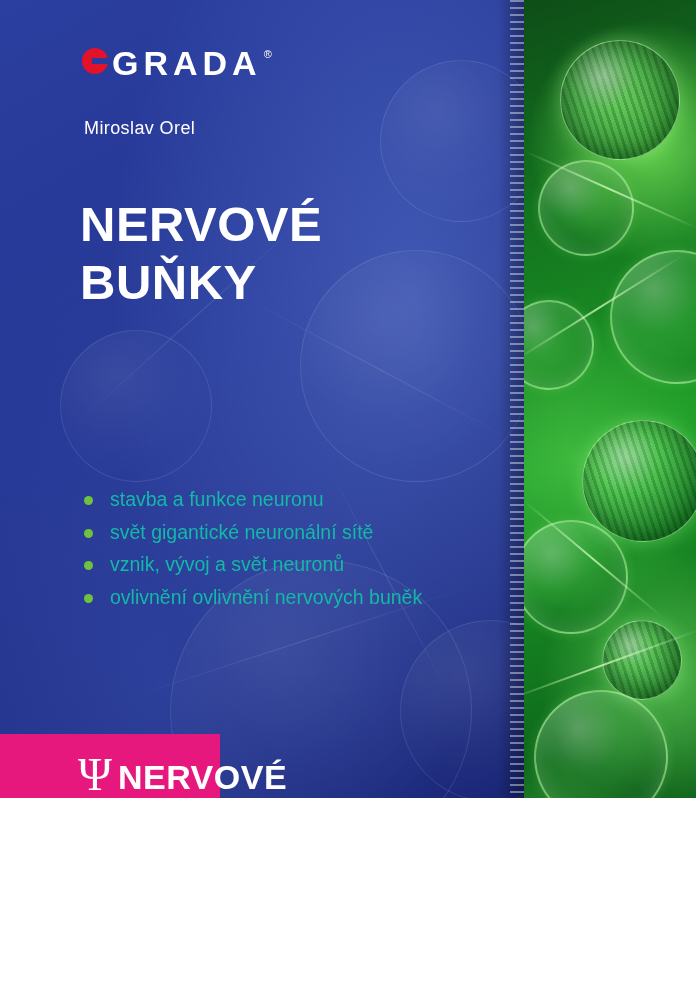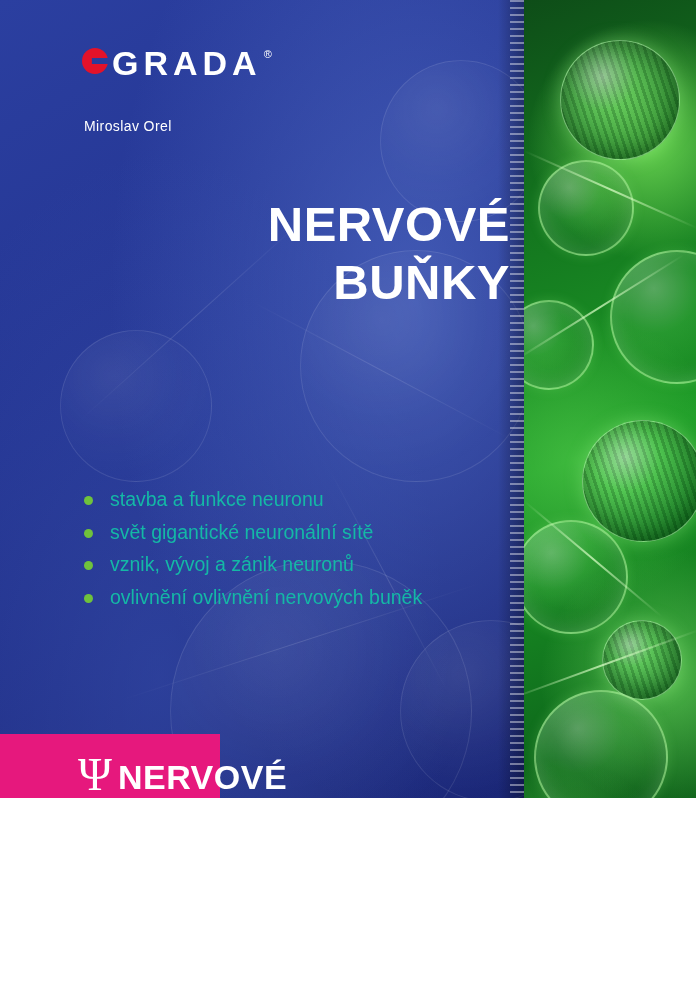--- a/index.html
+++ b/index.html
@@ -137,31 +137,30 @@
     margin-left: 2px;
     align-self: flex-start;
     margin-top: 4px;
   }
   
   .author {
     position: absolute;
     top: 118px;
     left: 84px;
     color: #ffffff;
-    font-size: 14px;
+    font-size: 18px;
     letter-spacing: 0.4px;
     font-family: "Liberation Sans", sans-serif;
   }
   
   .title-block {
     position: absolute;
     top: 196px;
     left: 80px;
     width: 430px;
-    text-align: right;
   }
   .title-line {
     color: #ffffff;
     font-size: 49px;
     font-weight: bold;
     letter-spacing: 0.5px;
     line-height: 1.18;
     text-transform: uppercase;
     font-family: "Liberation Sans", sans-serif;
   }
@@ -284,21 +283,21 @@
 
   <div class="author">Miroslav Orel</div>
 
   <div class="title-block">
     <div class="title-line">NERVOVÉ BUŇKY</div>
   </div>
 
   <ul class="bullets">
     <li>stavba a funkce neuronu</li>
     <li>svět gigantické neuronální sítě</li>
-    <li>vznik, vývoj a zánik neuronů</li>
+    <li>vznik, vývoj a svět neuronů</li>
     <li>ovlivnění ovlivnění nervových buněk</li>
   </ul>
 
   <div class="psyche-bar"></div>
   <div class="psyche-inner">
     <span class="psi">Ψ</span>
     <span class="psyche-word">NERVOVÉ</span>
   </div>
   <div class="bottom-white"></div>
 

